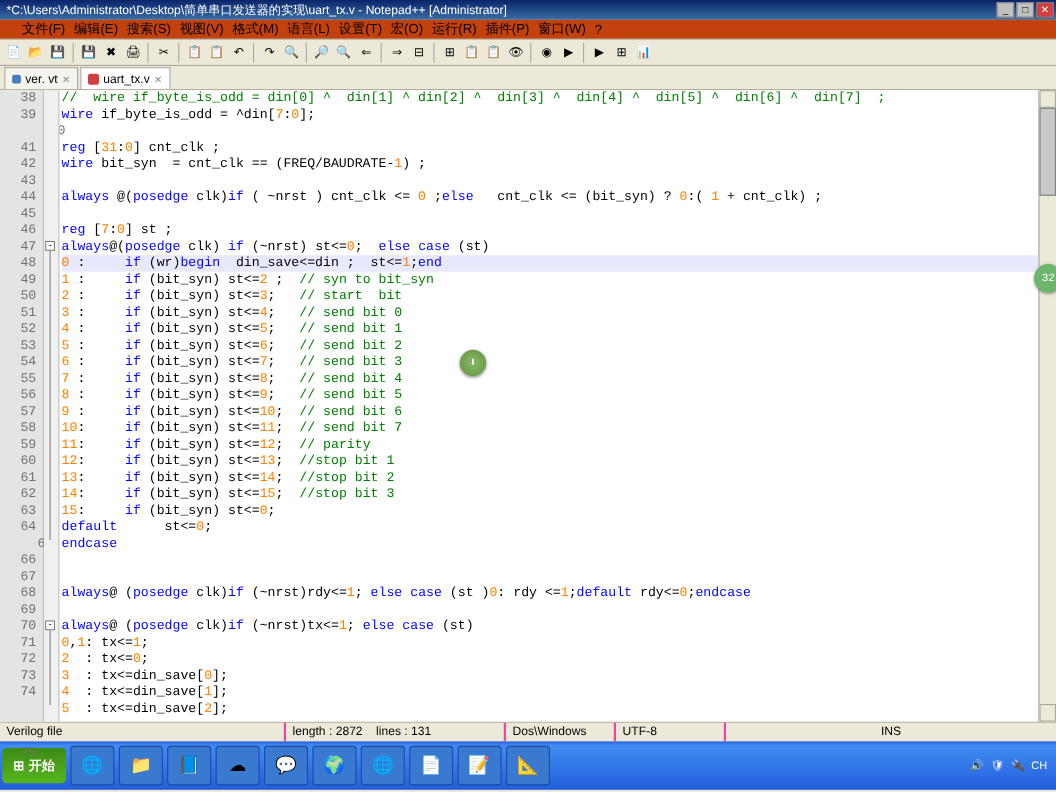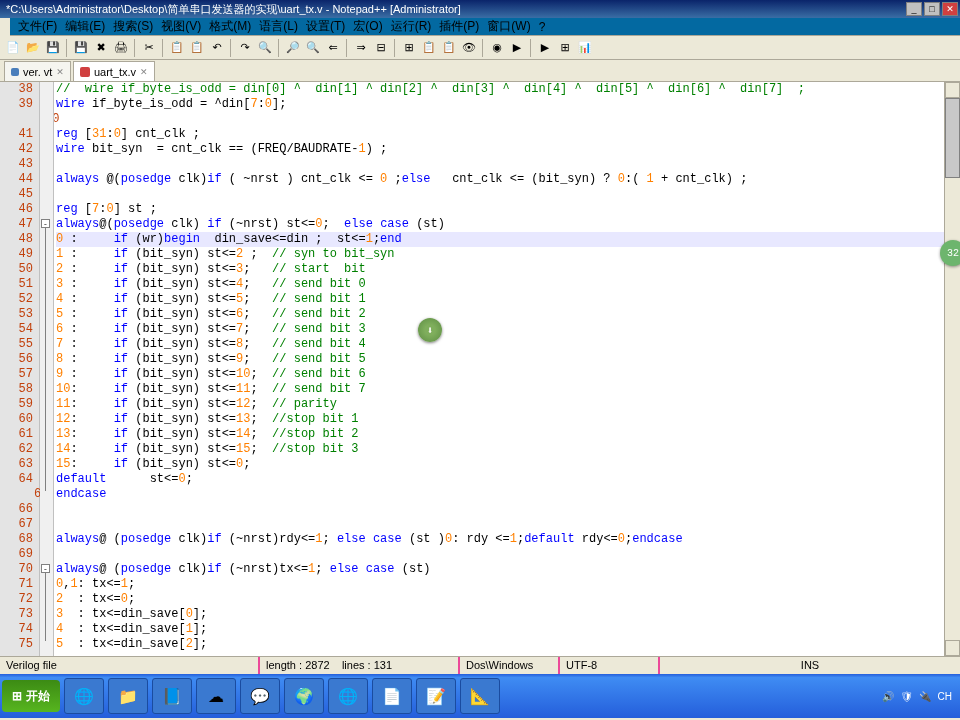--- a/index.html
+++ b/index.html
@@ -1,32 +1,32 @@
 <!DOCTYPE html>
 <html><head>
 <meta charset="utf-8">
 <style>
 * { margin:0; padding:0; box-sizing:border-box; }
 body { font-family:"SimSun","宋体",sans-serif; font-size:12px; background:#ece9d8; overflow:hidden; width:960px; height:720px; position:relative; }
 .titlebar { height:18px; background:linear-gradient(#0a246a,#3a6ea5); color:#fff; display:flex; align-items:center; padding:0 2px; font-size:11px; }
 .titlebar .title { flex:1; padding-left:4px; white-space:nowrap; overflow:hidden; }
 .titlebar .winbtn { width:16px; height:14px; background:#c0c0c0; border:1px solid #808080; margin-left:2px; display:flex; align-items:center; justify-content:center; font-size:9px; color:#000; }
-.menubar { height:18px; background:#0369a1; display:flex; align-items:center; padding:0 4px; border-bottom:1px solid #aca899;margin-left:10px; }
+.menubar { height:18px; background:#c2410c; display:flex; align-items:center; padding:0 16px; border-bottom:1px solid #aca899; }
 .menubar span { padding:0 4px; cursor:default; }
 .toolbar { height:24px; background:#ece9d8; display:flex; align-items:center; padding:2px 4px; border-bottom:1px solid #aca899; gap:2px; }
 .tbtn { width:18px; height:18px; border:1px solid transparent; display:flex; align-items:center; justify-content:center; font-size:11px; }
 .tsep { width:2px; height:18px; border-left:1px solid #aca899; margin:0 2px; }
 .tabbar { height:22px; background:#ece9d8; display:flex; align-items:flex-end; padding:2px 4px 0; border-bottom:1px solid #aca899;text-align:right; }
 .tab { height:20px; padding:2px 6px; background:#f5f5f0; border:1px solid #aca899; border-bottom:none; margin-right:2px; display:flex; align-items:center; font-size:11px; position:relative; }
 .tab.active { background:#fff; }
 .tab .close { margin-left:4px; font-size:9px; color:#888; }
 .tab .dot { width:8px; height:8px; background:#4a7ebb; border-radius:2px; margin-right:4px; }
 .tab .dot.red { background:#d04040; width:10px; height:10px; }
 .editor { position:relative; height:574px; background:#fff; display:flex; font-family:"Courier New",monospace; font-size:12px; }
-.gutter { width:40px; background:#e4e4e4; text-align:right; padding-right:6px; color:#c2410c; line-height:15px; border-right:1px solid #c0c0c0; }
+.gutter { width:40px; background:#e4e4e4; text-align:right; padding-right:6px; color:#737373; line-height:15px; border-right:1px solid #c0c0c0; }
 .foldcol { width:14px; background:#f0f0f0; border-right:1px solid #c0c0c0; position:relative; }
 .fold { position:absolute; left:1px; width:9px; height:9px; border:1px solid #808080; background:#fff; font-size:8px; line-height:7px; text-align:center; color:#000; }
 .foldline { position:absolute; left:5px; width:1px; background:#808080; }
 .code { flex:1; padding-left:2px; line-height:15px; white-space:pre; position:relative; overflow:hidden; }
 .code .line { height:15px; }
 .hl-line { background:#e8e8ff; }
 .kw { color:#0000ff; }
 .num { color:#ff8000; }
 .cmt { color:#008000; }
 .scrollbar { width:16px; background:#ece9d8; border-left:1px solid #aca899; position:relative; }
@@ -150,21 +150,21 @@
       <div style="height: 15px; padding-left: 34px;">65</div>
       <div style="height: 15px;">66</div>
       <div style="height: 15px;">67</div>
       <div style="height: 15px;">68</div>
       <div style="height: 15px;">69</div>
       <div style="height: 15px;">70</div>
       <div style="height: 15px;">71</div>
       <div style="height: 15px;">72</div>
       <div style="height: 15px;">73</div>
       <div style="height: 15px;">74</div>
-      <div style="height: 15px;">75</div>
+      <div style="height: 15px; margin-top: 40px;">75</div>
     </div>
   <div class="foldcol" id="foldcol">
       <div class="foldline" style="top: 139px; height: 270px;"></div>
       <div class="foldline" style="top: 484px; height: 75px;"></div>
       <div class="fold" style="top: 137px;">-</div>
       <div class="fold" style="top: 482px;">-</div>
     </div>
   <div class="code" id="code"><div class="line"><span class="cmt">//  wire if_byte_is_odd = din[0] ^  din[1] ^ din[2] ^  din[3] ^  din[4] ^  din[5] ^  din[6] ^  din[7]  ;</span></div><div class="line"><span class="kw">wire</span> if_byte_is_odd = ^din[<span class="num">7</span>:<span class="num">0</span>];</div><div class="line"></div><div class="line"><span class="kw">reg</span> [<span class="num">31</span>:<span class="num">0</span>] cnt_clk ;</div><div class="line"><span class="kw">wire</span> bit_syn  = cnt_clk == (FREQ/BAUDRATE-<span class="num">1</span>) ;</div><div class="line"></div><div class="line"><span class="kw">always</span> @(<span class="kw">posedge</span> clk)<span class="kw">if</span> ( ~nrst ) cnt_clk &lt;= <span class="num">0</span> ;<span class="kw">else</span>   cnt_clk &lt;= (bit_syn) ? <span class="num">0</span>:( <span class="num">1</span> + cnt_clk) ;</div><div class="line"></div><div class="line"><span class="kw">reg</span> [<span class="num">7</span>:<span class="num">0</span>] st ;</div><div class="line"><span class="kw">always</span>@(<span class="kw">posedge</span> clk) <span class="kw">if</span> (~nrst) st&lt;=<span class="num">0</span>;  <span class="kw">else</span> <span class="kw">case</span> (st)</div><div class="line hl-line"><span class="num">0</span> :     <span class="kw">if</span> (wr)<span class="kw">begin</span>  din_save&lt;=din ;  st&lt;=<span class="num">1</span>;<span class="kw">end</span></div><div class="line"><span class="num">1</span> :     <span class="kw">if</span> (bit_syn) st&lt;=<span class="num">2</span> ;  <span class="cmt">// syn to bit_syn</span></div><div class="line"><span class="num">2</span> :     <span class="kw">if</span> (bit_syn) st&lt;=<span class="num">3</span>;   <span class="cmt">// start  bit</span></div><div class="line"><span class="num">3</span> :     <span class="kw">if</span> (bit_syn) st&lt;=<span class="num">4</span>;   <span class="cmt">// send bit 0</span></div><div class="line"><span class="num">4</span> :     <span class="kw">if</span> (bit_syn) st&lt;=<span class="num">5</span>;   <span class="cmt">// send bit 1</span></div><div class="line"><span class="num">5</span> :     <span class="kw">if</span> (bit_syn) st&lt;=<span class="num">6</span>;   <span class="cmt">// send bit 2</span></div><div class="line"><span class="num">6</span> :     <span class="kw">if</span> (bit_syn) st&lt;=<span class="num">7</span>;   <span class="cmt">// send bit 3</span></div><div class="line"><span class="num">7</span> :     <span class="kw">if</span> (bit_syn) st&lt;=<span class="num">8</span>;   <span class="cmt">// send bit 4</span></div><div class="line"><span class="num">8</span> :     <span class="kw">if</span> (bit_syn) st&lt;=<span class="num">9</span>;   <span class="cmt">// send bit 5</span></div><div class="line"><span class="num">9</span> :     <span class="kw">if</span> (bit_syn) st&lt;=<span class="num">10</span>;  <span class="cmt">// send bit 6</span></div><div class="line"><span class="num">10</span>:     <span class="kw">if</span> (bit_syn) st&lt;=<span class="num">11</span>;  <span class="cmt">// send bit 7</span></div><div class="line"><span class="num">11</span>:     <span class="kw">if</span> (bit_syn) st&lt;=<span class="num">12</span>;  <span class="cmt">// parity</span></div><div class="line"><span class="num">12</span>:     <span class="kw">if</span> (bit_syn) st&lt;=<span class="num">13</span>;  <span class="cmt">//stop bit 1</span></div><div class="line"><span class="num">13</span>:     <span class="kw">if</span> (bit_syn) st&lt;=<span class="num">14</span>;  <span class="cmt">//stop bit 2</span></div><div class="line"><span class="num">14</span>:     <span class="kw">if</span> (bit_syn) st&lt;=<span class="num">15</span>;  <span class="cmt">//stop bit 3</span></div><div class="line"><span class="num">15</span>:     <span class="kw">if</span> (bit_syn) st&lt;=<span class="num">0</span>;</div><div class="line"><span class="kw">default</span>      st&lt;=<span class="num">0</span>;</div><div class="line"><span class="kw">endcase</span></div><div class="line"></div><div class="line"></div><div class="line"><span class="kw">always</span>@ (<span class="kw">posedge</span> clk)<span class="kw">if</span> (~nrst)rdy&lt;=<span class="num">1</span>; <span class="kw">else</span> <span class="kw">case</span> (st )<span class="num">0</span>: rdy &lt;=<span class="num">1</span>;<span class="kw">default</span> rdy&lt;=<span class="num">0</span>;<span class="kw">endcase</span></div><div class="line"></div><div class="line"><span class="kw">always</span>@ (<span class="kw">posedge</span> clk)<span class="kw">if</span> (~nrst)tx&lt;=<span class="num">1</span>; <span class="kw">else</span> <span class="kw">case</span> (st)</div><div class="line"><span class="num">0</span>,<span class="num">1</span>: tx&lt;=<span class="num">1</span>;</div><div class="line"><span class="num">2</span>  : tx&lt;=<span class="num">0</span>;</div><div class="line"><span class="num">3</span>  : tx&lt;=din_save[<span class="num">0</span>];</div><div class="line"><span class="num">4</span>  : tx&lt;=din_save[<span class="num">1</span>];</div><div class="line"><span class="num">5</span>  : tx&lt;=din_save[<span class="num">2</span>];</div></div>
   <div class="scrollbar">
     <div class="scr-btn"></div>

